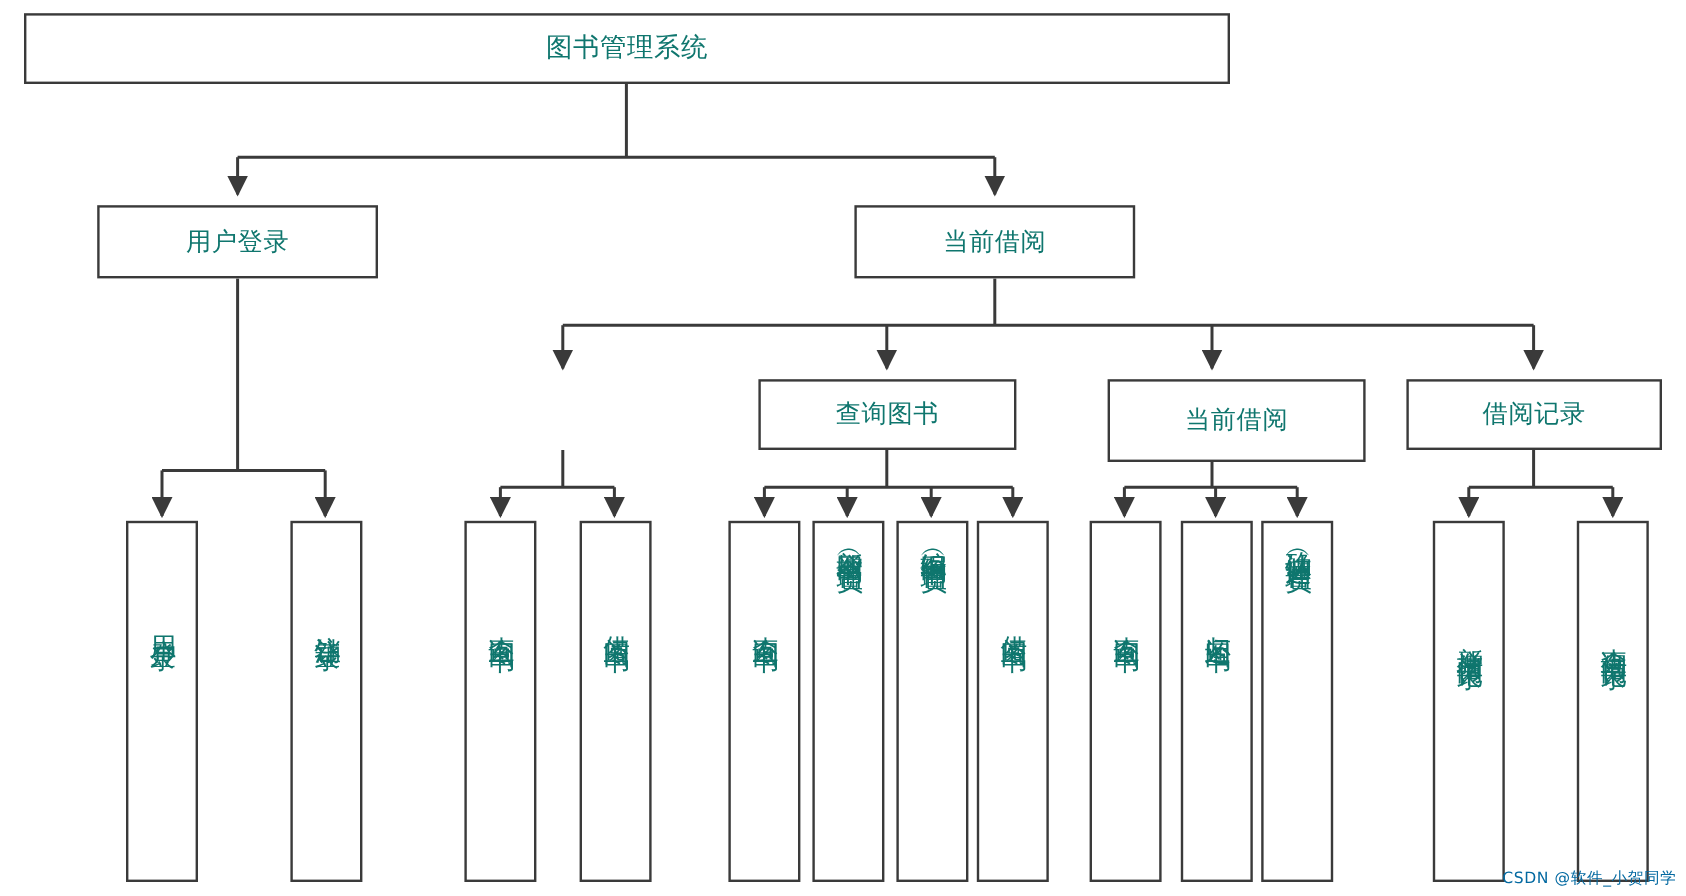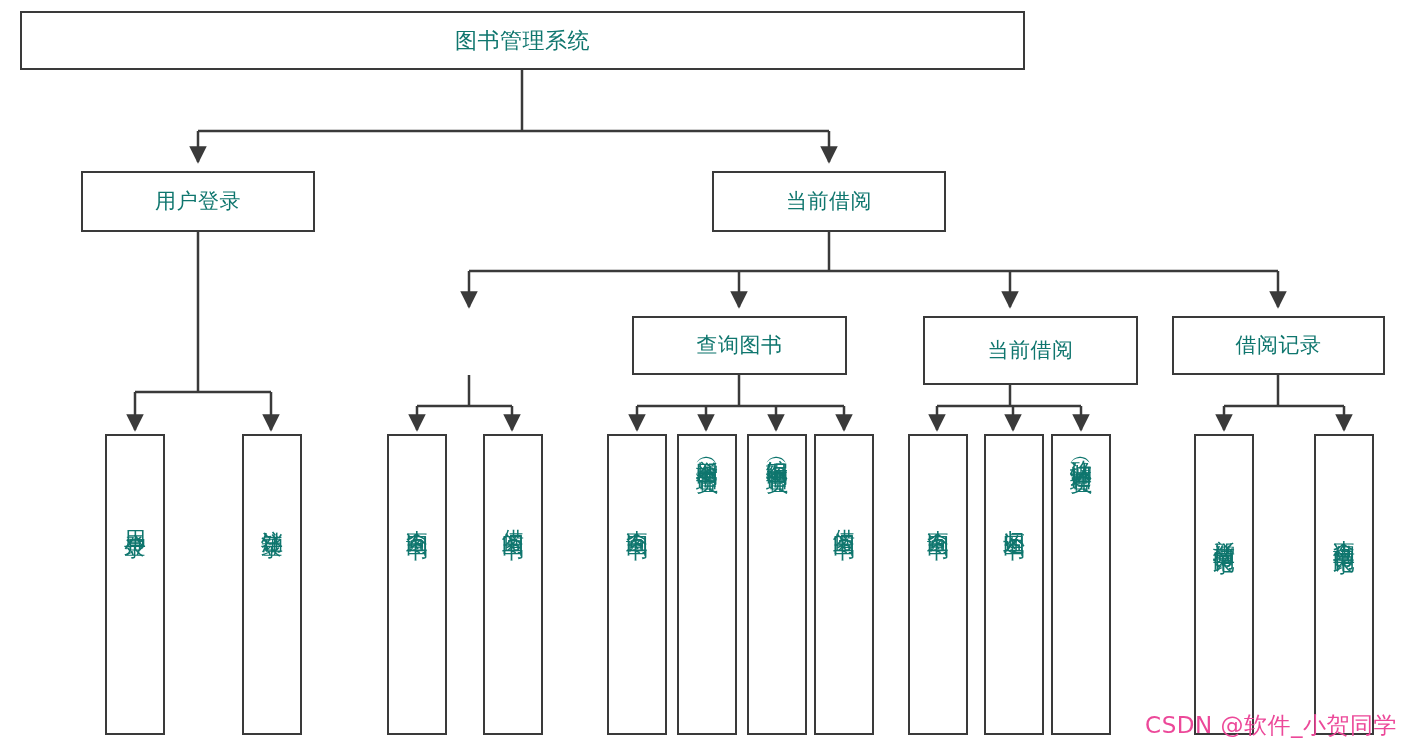--- a/index.html
+++ b/index.html
@@ -71,22 +71,22 @@
   .node.vert.mid .label {
     margin-top: 70px;
   }
   .node.vert.midshort .label {
     margin-top: 80px;
   }
   .watermark {
     position: absolute;
     right: 8px;
     bottom: 6px;
-    font-size: 23px;
-    color: #ec4899;
+    font-size: 13px;
+    color: #0369a1;
     letter-spacing: 0.5px;
     z-index: 3;
     white-space: nowrap;
   }
 </style>
 </head>
 <body>
 
 <div id="canvas">
 

